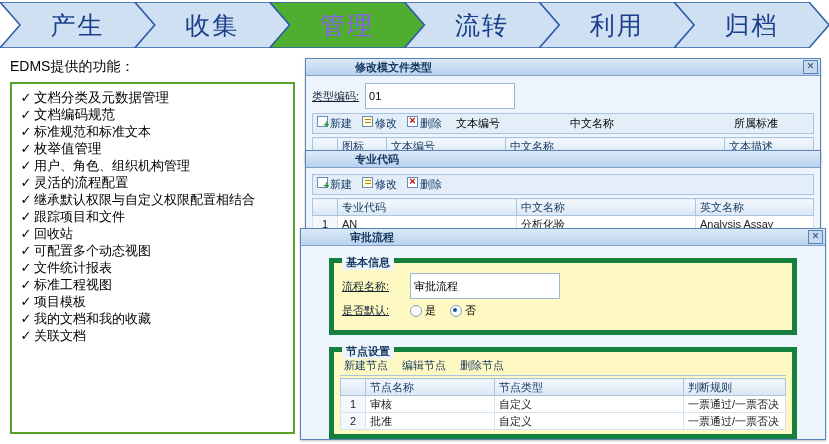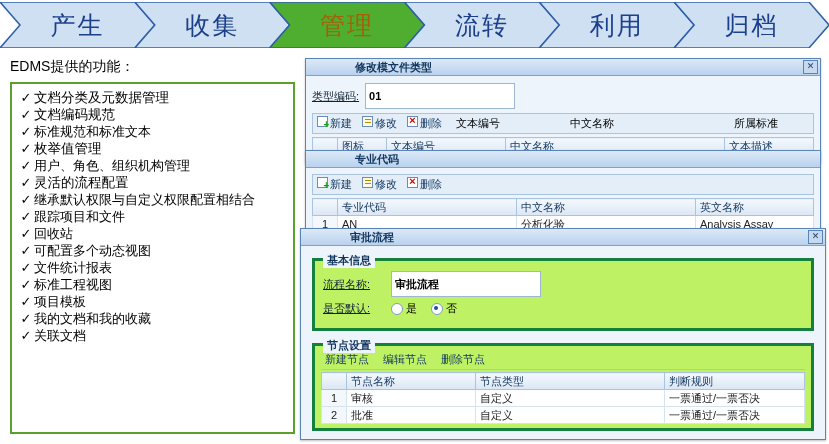--- a/index.html
+++ b/index.html
@@ -17,21 +17,21 @@
     position:absolute;left:0;top:2px;width:829px;height:46px;
   }
   .chev{
     position:absolute;top:0;height:46px;
     display:flex;align-items:center;justify-content:center;
     font-size:25px;font-weight:normal;letter-spacing:2px;
     color:#1b3f8b;
     box-sizing:border-box;
   }
   .chev span.lbl{position:relative;z-index:2;}
-  .chev.active span.lbl{color:#a16207;}
+  .chev.active span.lbl{color:#8b5cf6;}
 
   
   .left-title{
     position:absolute;left:10px;top:58px;
     font-size:14px;color:#000;
   }
   .feature-box{
     position:absolute;left:10px;top:82px;width:285px;height:352px;
     border:2px solid #5aa02c;background:#ffffff;
     box-sizing:border-box;
@@ -70,21 +70,21 @@
     font-size:9px;font-weight:bold;color:#22456f;cursor:pointer;
   }
   .win-body{padding:4px 6px;}
 
   
   .field-row{display:flex;align-items:center;margin:4px 0;font-size:11px;}
   .field-row .lab{margin-right:6px;color:#123;text-decoration:underline;}
   .inp{
     border:1px solid #9bb7d4;background:#fff;height:15px;
     font-size:11px;padding:12px 3px;box-sizing:border-box;
-    display:flex;align-items:center;font-weight:bold;
+    display:flex;align-items:center;
   }
 
   
   .tbar{
     display:flex;align-items:center;gap:10px;
     background:#e3eef9;border:1px solid #a9c4e0;
     padding:2px 4px;margin:3px 0;font-size:11px;
   }
   .tbtn{display:flex;gap:2px;color:#12365f;cursor:pointer;}
   .ico{
@@ -110,21 +110,21 @@
     white-space:nowrap;overflow:hidden;
   }
   td.idx{width:16px;text-align:center;color:#444;background:#f4f8fd;}
   .docicon{
     display:inline-block;width:9px;height:11px;border:1px solid #7799bb;
     background:#fff;vertical-align:middle;
   }
 
   
   .gbox{
-    border:3px solid #15803d;background:#bef264;margin:4px 3px;padding:6px 8px 8px;
+    border:5px solid #15803d;background:#fef9c3;margin:4px 20px;padding:6px 8px 8px;
     position:relative;
   }
   .gbox .gtitle{
     position:absolute;top:-8px;left:8px;background:#eef4fb;
     padding:0 4px;font-size:11px;font-weight:bold;color:#12365f;
   }
   .radio{
     display:inline-flex;align-items:center;gap:3px;margin-right:14px;font-size:11px;
   }
   .rdot{

